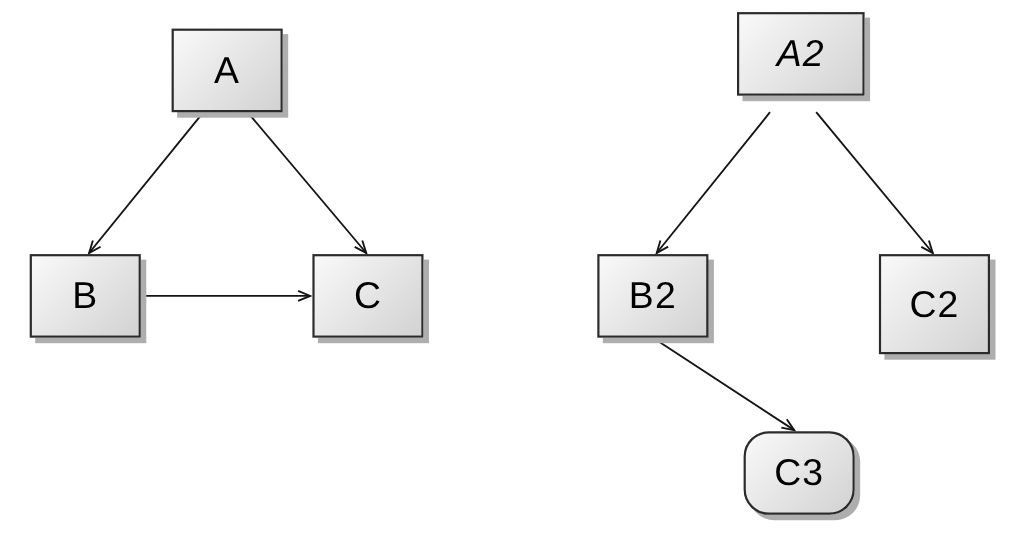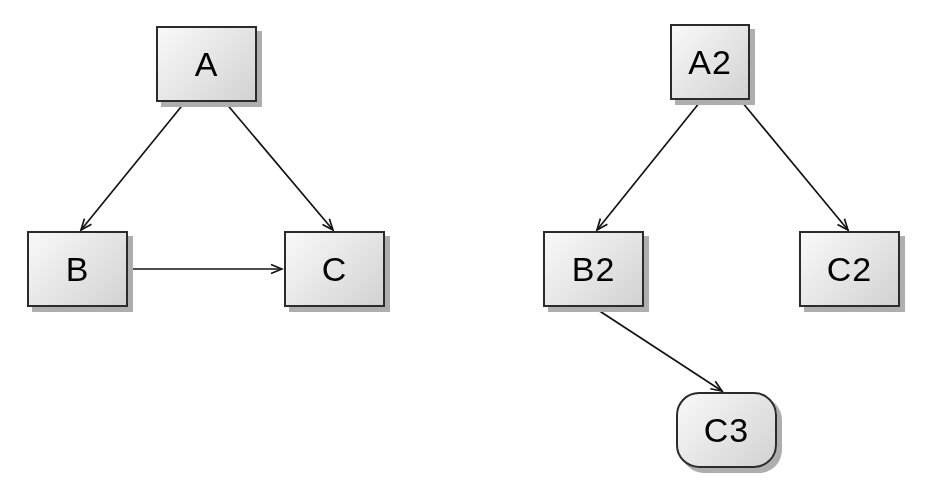--- a/index.html
+++ b/index.html
@@ -62,26 +62,26 @@
   <div id="node-layer">
       <div class="node" style="left: 156px; top: 26px; width: 101px; height: 76px;">
         <span class="node-label">A</span>
       </div>
       <div class="node" style="left: 27px; top: 231px; width: 101px; height: 76px;">
         <span class="node-label">B</span>
       </div>
       <div class="node" style="left: 284px; top: 231px; width: 101px; height: 76px;">
         <span class="node-label">C</span>
       </div>
-      <div class="node" style="left: 670px; top: 24px; width: 80px; height: 76px;">
+      <div class="node" style="left: 670px; top: 11px; width: 116px; height: 76px; font-style: italic;">
         <span class="node-label">A2</span>
       </div>
       <div class="node" style="left: 543px; top: 231px; width: 101px; height: 76px; justify-content: center;">
         <span class="node-label">B2</span>
       </div>
-      <div class="node" style="left: 799px; top: 231px; width: 101px; height: 76px;">
+      <div class="node" style="left: 799px; top: 231px; width: 101px; height: 91px;">
         <span class="node-label">C2</span>
       </div>
       <div class="node" style="left: 676px; top: 392px; width: 101px; height: 76px; border-radius: 23px;">
         <span class="node-label">C3</span>
       </div>
     </div>
 </div>
 
 </body></html>

